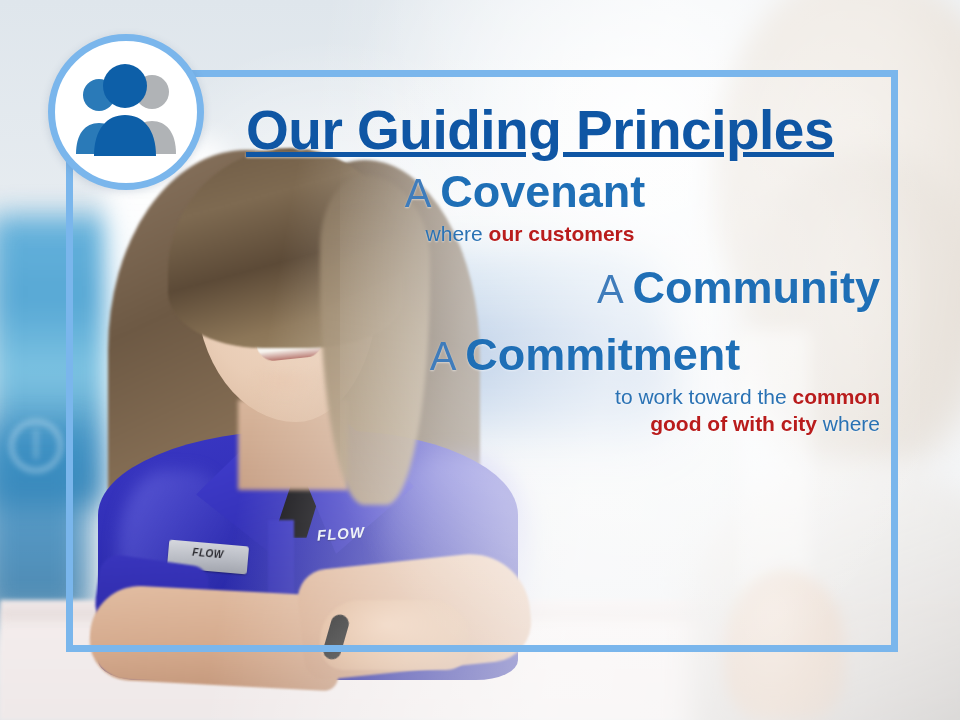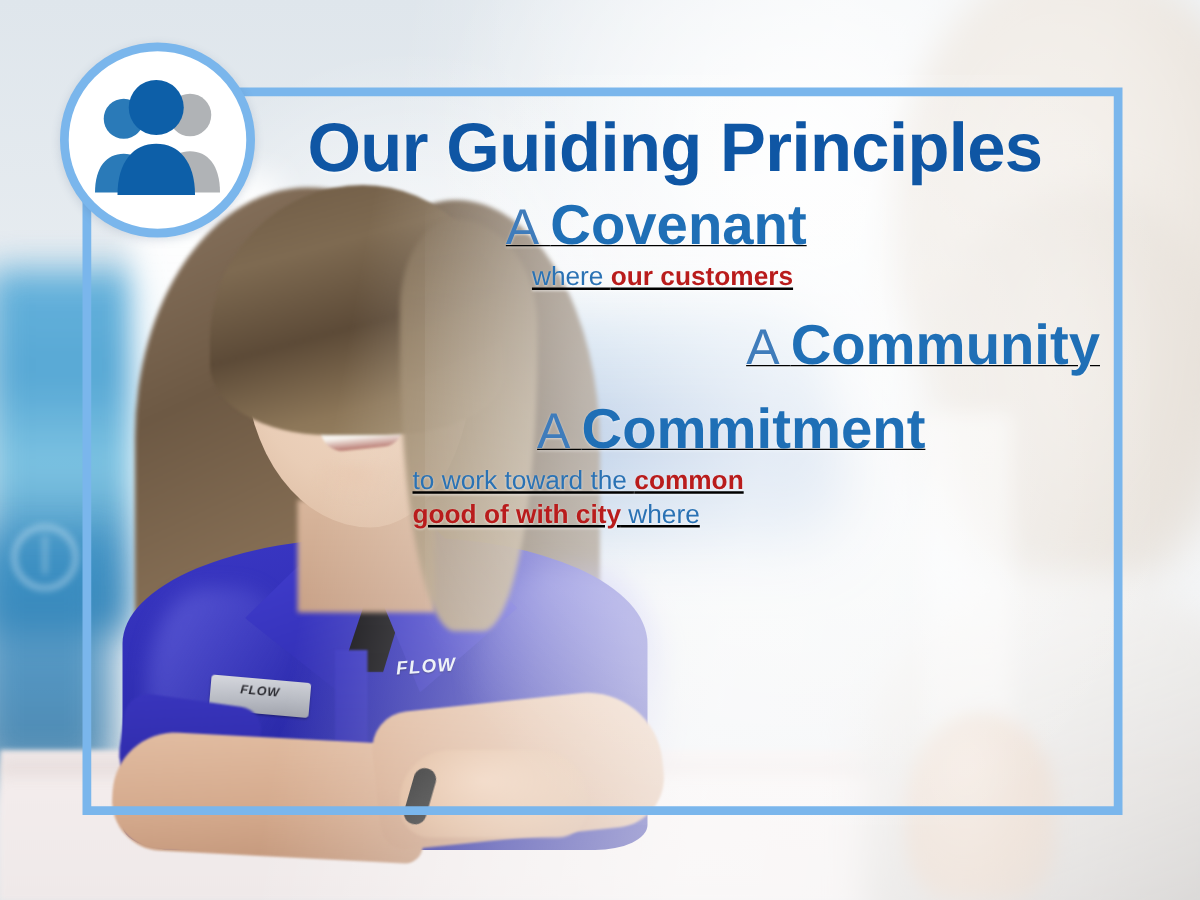--- a/index.html
+++ b/index.html
@@ -290,25 +290,26 @@
     position: absolute; left: 200px; top: 86px; width: 680px;
     text-align: center;
   }
   .title {
     font-size: 55px;
     font-weight: bold;
     color: #0f56a4;
     letter-spacing: -0.5px;
     line-height: 1.05;
     text-align: center;
-    margin: 4px 0 8px 0;
+    margin: 16px 0 8px 0;
     text-shadow: 0 1px 2px rgba(255,255,255,0.55);
-  }
-
-  .principle { margin-bottom: 4px; text-decoration: underline; }
+    text-decoration: underline;
+  }
+
+  .principle { margin-bottom: 4px; }
 
   .p-head {
     line-height: 1.08;
     margin: 0;
     text-shadow: 0 1px 2px rgba(255,255,255,0.5);
   }
   .p-article {
     font-size: 40px;
     font-weight: normal;
     color: #3f7cbb;
@@ -331,21 +332,21 @@
   
   #principle-0 .p-head { text-align: center; padding-right: 30px; }
   #principle-0 .p-sub  { text-align: center; padding-right: 20px; }
 
   #principle-1 { margin-top: 16px; }
   #principle-1 .p-head { text-align: right; padding-left: 10px; }
   #principle-1 .p-sub  { text-align: center; padding-left: 64px; }
 
   #principle-2 { margin-top: 18px; }
   #principle-2 .p-head { text-align: center; padding-left: 90px; }
-  #principle-2 .p-sub  { text-align: left; padding-left: 130px; }
+  #principle-2 .p-sub  { text-align: right; padding-left: 130px; }
 </style>
 </head>
 <body>
 
 <div id="stage">
 
   <div class="photo">
     <div class="bg-base"></div>
     <div class="bg-sign"></div>
     <div class="bg-sign2"></div>

